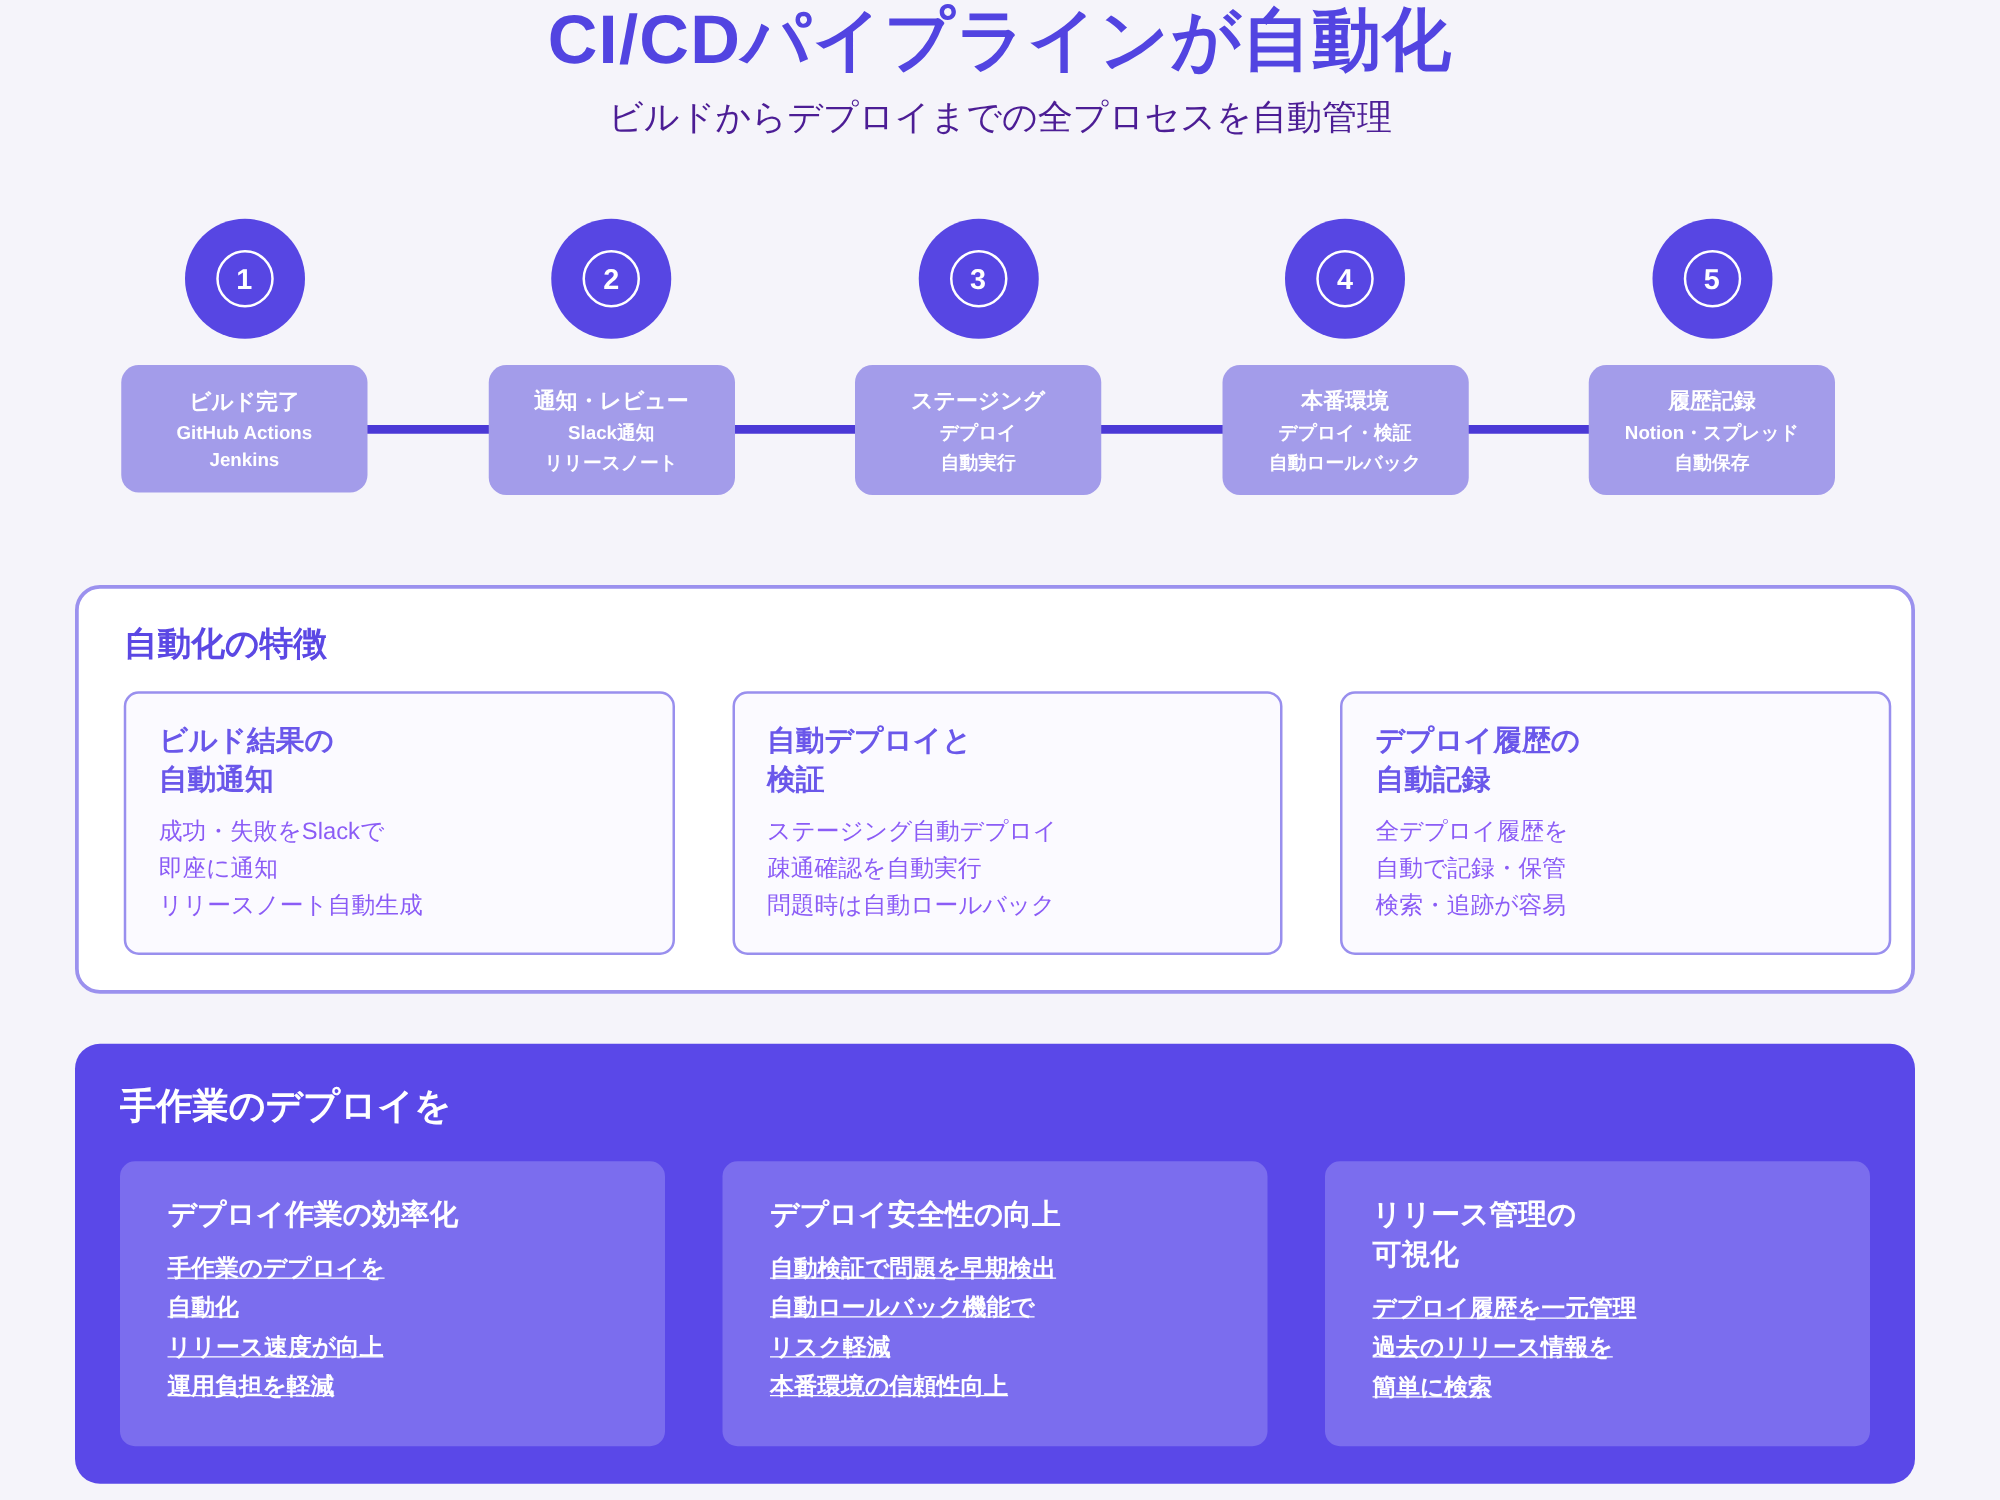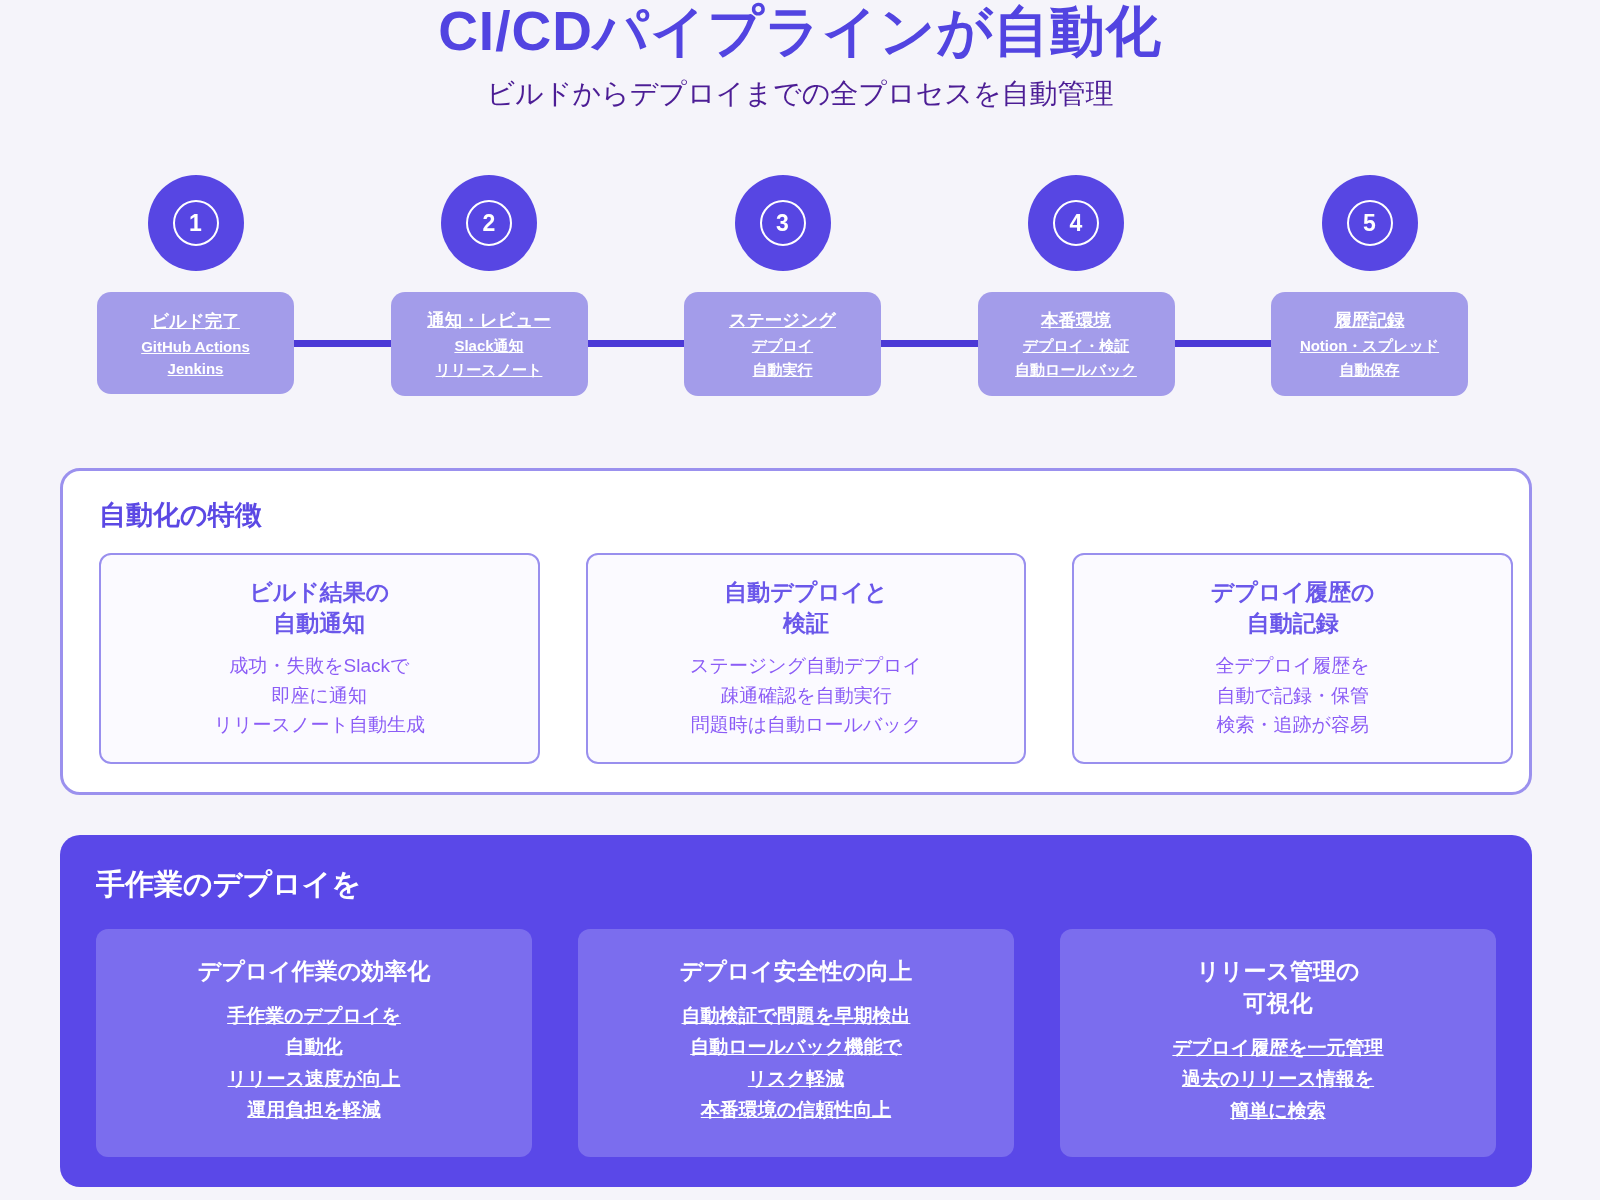--- a/index.html
+++ b/index.html
@@ -85,41 +85,40 @@
     min-height: 102px;
     border-radius: 14px;
     background: #a39cea;
     color: #ffffff;
     display: flex;
     flex-direction: column;
     justify-content: center;
     gap: 5px;
     padding: 16px 6px;
     text-align: center;
-    text-decoration: underline;
   }
   .step-line1 { font-size: 17.5px; font-weight: 700; }
   .step-line2 { font-size: 15px;  font-weight: 700; }
 
   
   .features {
     box-sizing: border-box;
     margin: 72px 68px 0 60px;
     background: #ffffff;
     border: 3px solid #9b91ee;
     border-radius: 20px;
     padding: 24px 16px 28px 36px;
   }
   .features-title {
     margin: 2px 0 20px 0;
     font-size: 27px;
     font-weight: 800;
     color: #5b48e4;
   }
-  .cards-row { display: flex; gap: 46px; text-align: center; }
+  .cards-row { display: flex; gap: 46px; }
   .fcard {
     box-sizing: border-box;
     flex: 1;
     background: #fbfaff;
     border: 2px solid #998fee;
     border-radius: 12px;
     padding: 22px 26px;
     min-height: 177px;
   }
   .fcard-title {
@@ -148,21 +147,21 @@
     margin: 2px 0 24px 0;
     font-size: 29px;
     font-weight: 800;
     color: #ffffff;
   }
   .bcard {
     box-sizing: border-box;
     flex: 1;
     background: #7b6dee;
     border-radius: 12px;
-    padding: 26px 20px;
+    padding: 26px 38px;
     min-height: 228px;
   }
   .bcard-title {
     white-space: pre-line;
     color: #ffffff;
     font-size: 23px;
     font-weight: 800;
     line-height: 1.4;
     margin-bottom: 13px;
   }

